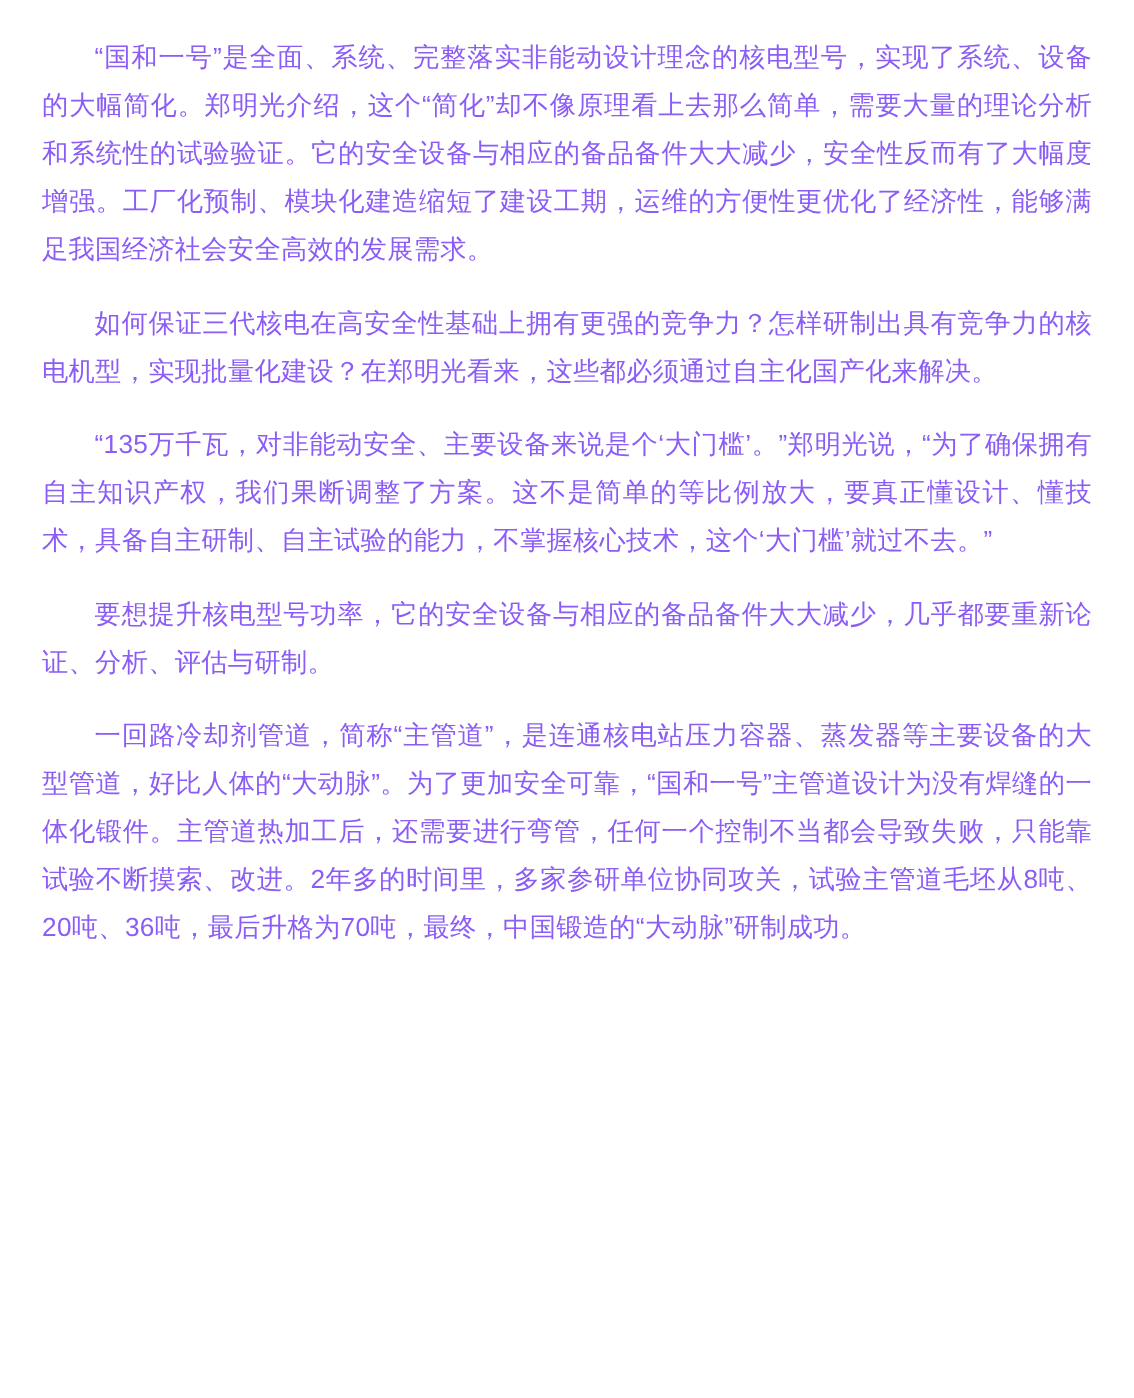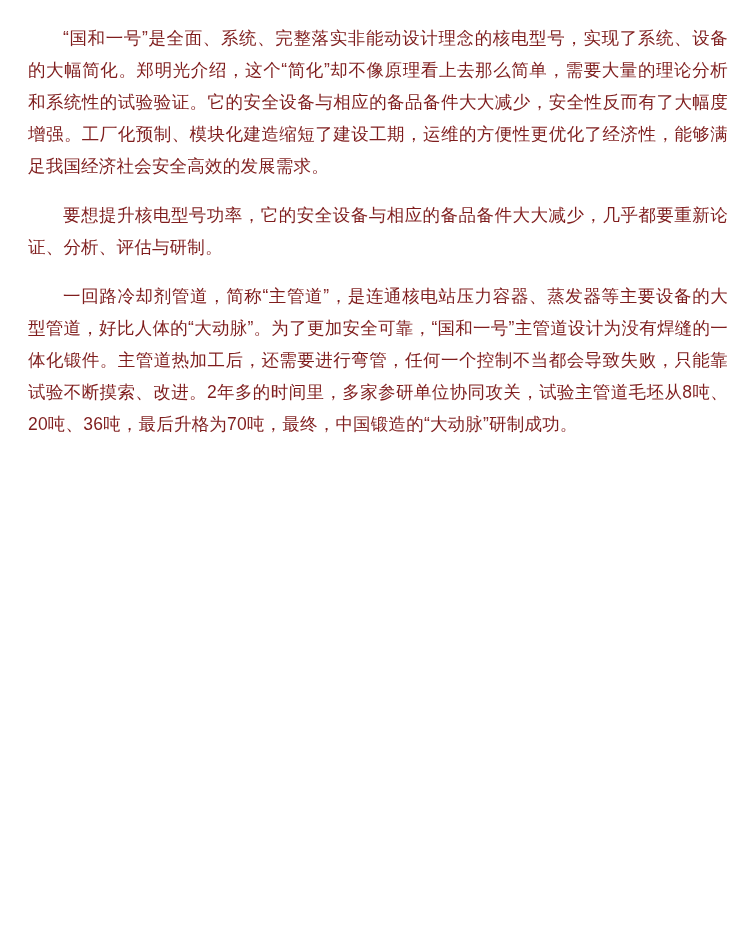--- a/index.html
+++ b/index.html
@@ -17,27 +17,29 @@
     box-sizing: border-box;
     width: 756px;
     padding: 22px 28px 18px 28px;
   }
   .para {
     margin: 0 0 17px 0;
     font-size: 17.5px;
     line-height: 32px;
     text-align: justify;
     text-indent: 2em;
-    color: #7f1d1d;
+    color: #8b5cf6;
     letter-spacing: 0.2px;
   }
   .para:last-child {
     margin-bottom: 0;
   }
 </style>
 </head>
 <body>
 
 <div class="article">
   <p class="para">“国和一号”是全面、系统、完整落实非能动设计理念的核电型号，实现了系统、设备的大幅简化。郑明光介绍，这个“简化”却不像原理看上去那么简单，需要大量的理论分析和系统性的试验验证。它的安全设备与相应的备品备件大大减少，安全性反而有了大幅度增强。工厂化预制、模块化建造缩短了建设工期，运维的方便性更优化了经济性，能够满足我国经济社会安全高效的发展需求。</p>
+  <p class="para">如何保证三代核电在高安全性基础上拥有更强的竞争力？怎样研制出具有竞争力的核电机型，实现批量化建设？在郑明光看来，这些都必须通过自主化国产化来解决。</p>
+  <p class="para">“135万千瓦，对非能动安全、主要设备来说是个‘大门槛’。”郑明光说，“为了确保拥有自主知识产权，我们果断调整了方案。这不是简单的等比例放大，要真正懂设计、懂技术，具备自主研制、自主试验的能力，不掌握核心技术，这个‘大门槛’就过不去。”</p>
   <p class="para">要想提升核电型号功率，它的安全设备与相应的备品备件大大减少，几乎都要重新论证、分析、评估与研制。</p>
   <p class="para">一回路冷却剂管道，简称“主管道”，是连通核电站压力容器、蒸发器等主要设备的大型管道，好比人体的“大动脉”。为了更加安全可靠，“国和一号”主管道设计为没有焊缝的一体化锻件。主管道热加工后，还需要进行弯管，任何一个控制不当都会导致失败，只能靠试验不断摸索、改进。2年多的时间里，多家参研单位协同攻关，试验主管道毛坯从8吨、20吨、36吨，最后升格为70吨，最终，中国锻造的“大动脉”研制成功。</p>
 </div>
 
 </body></html>

